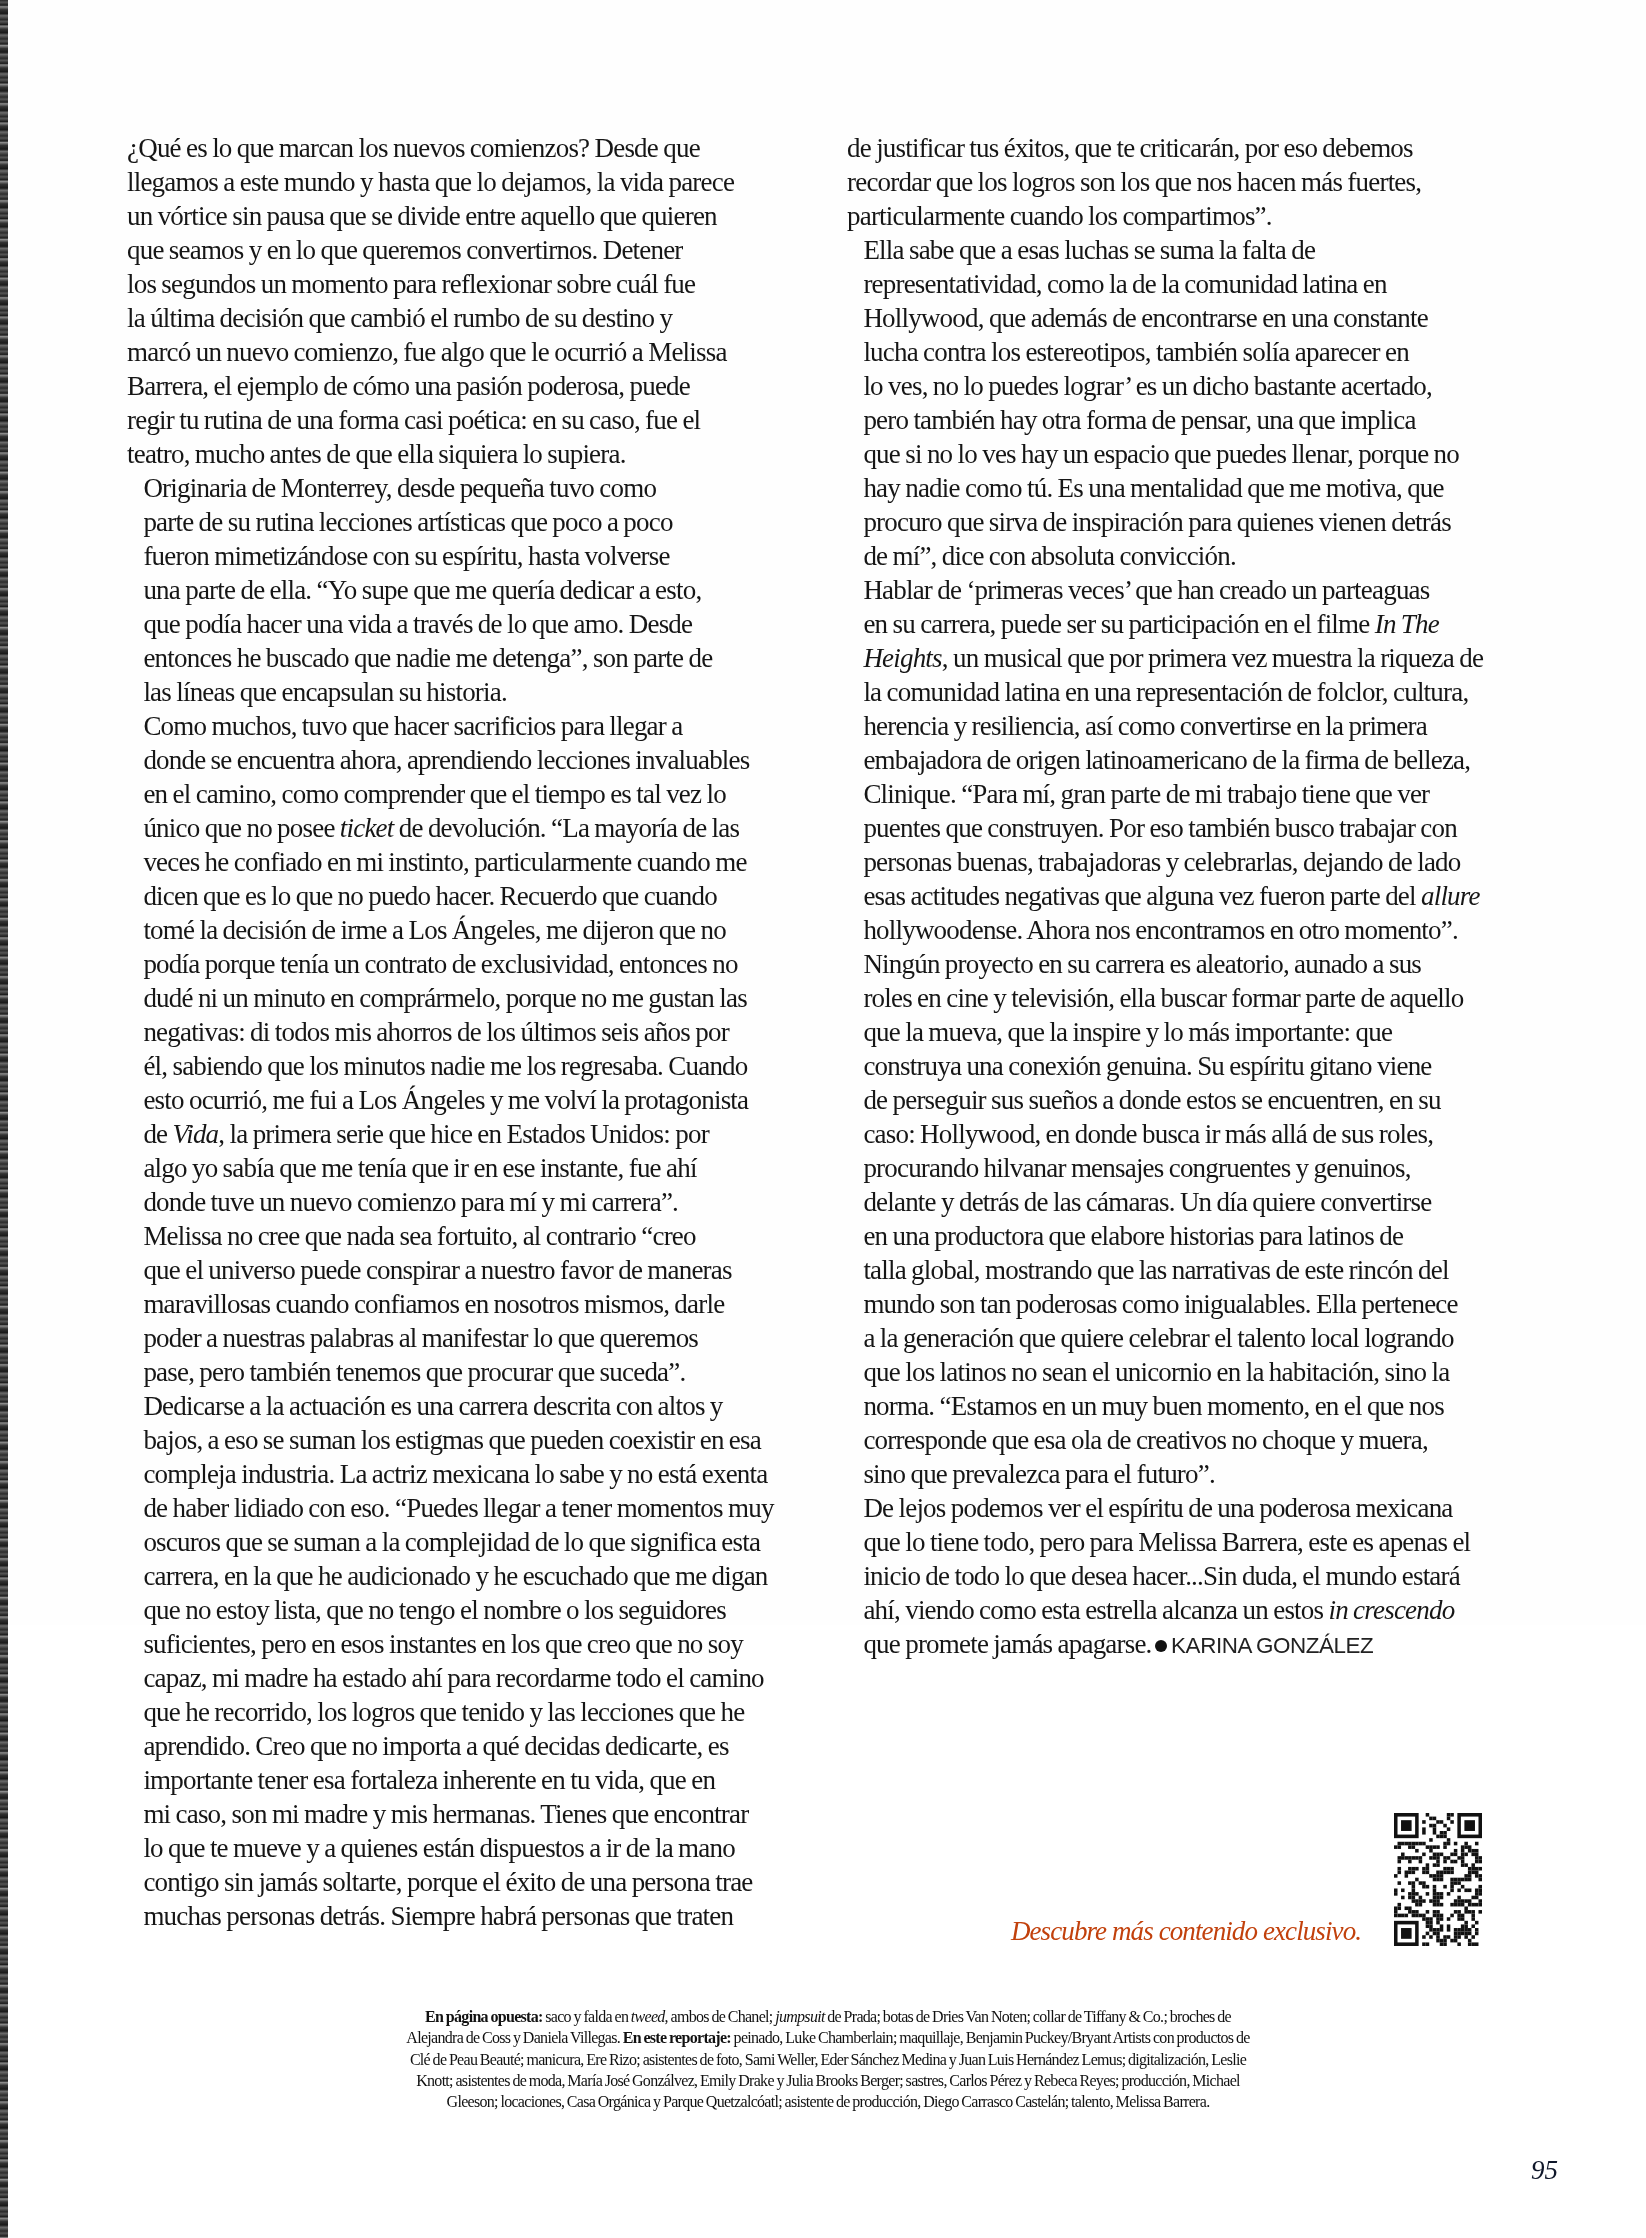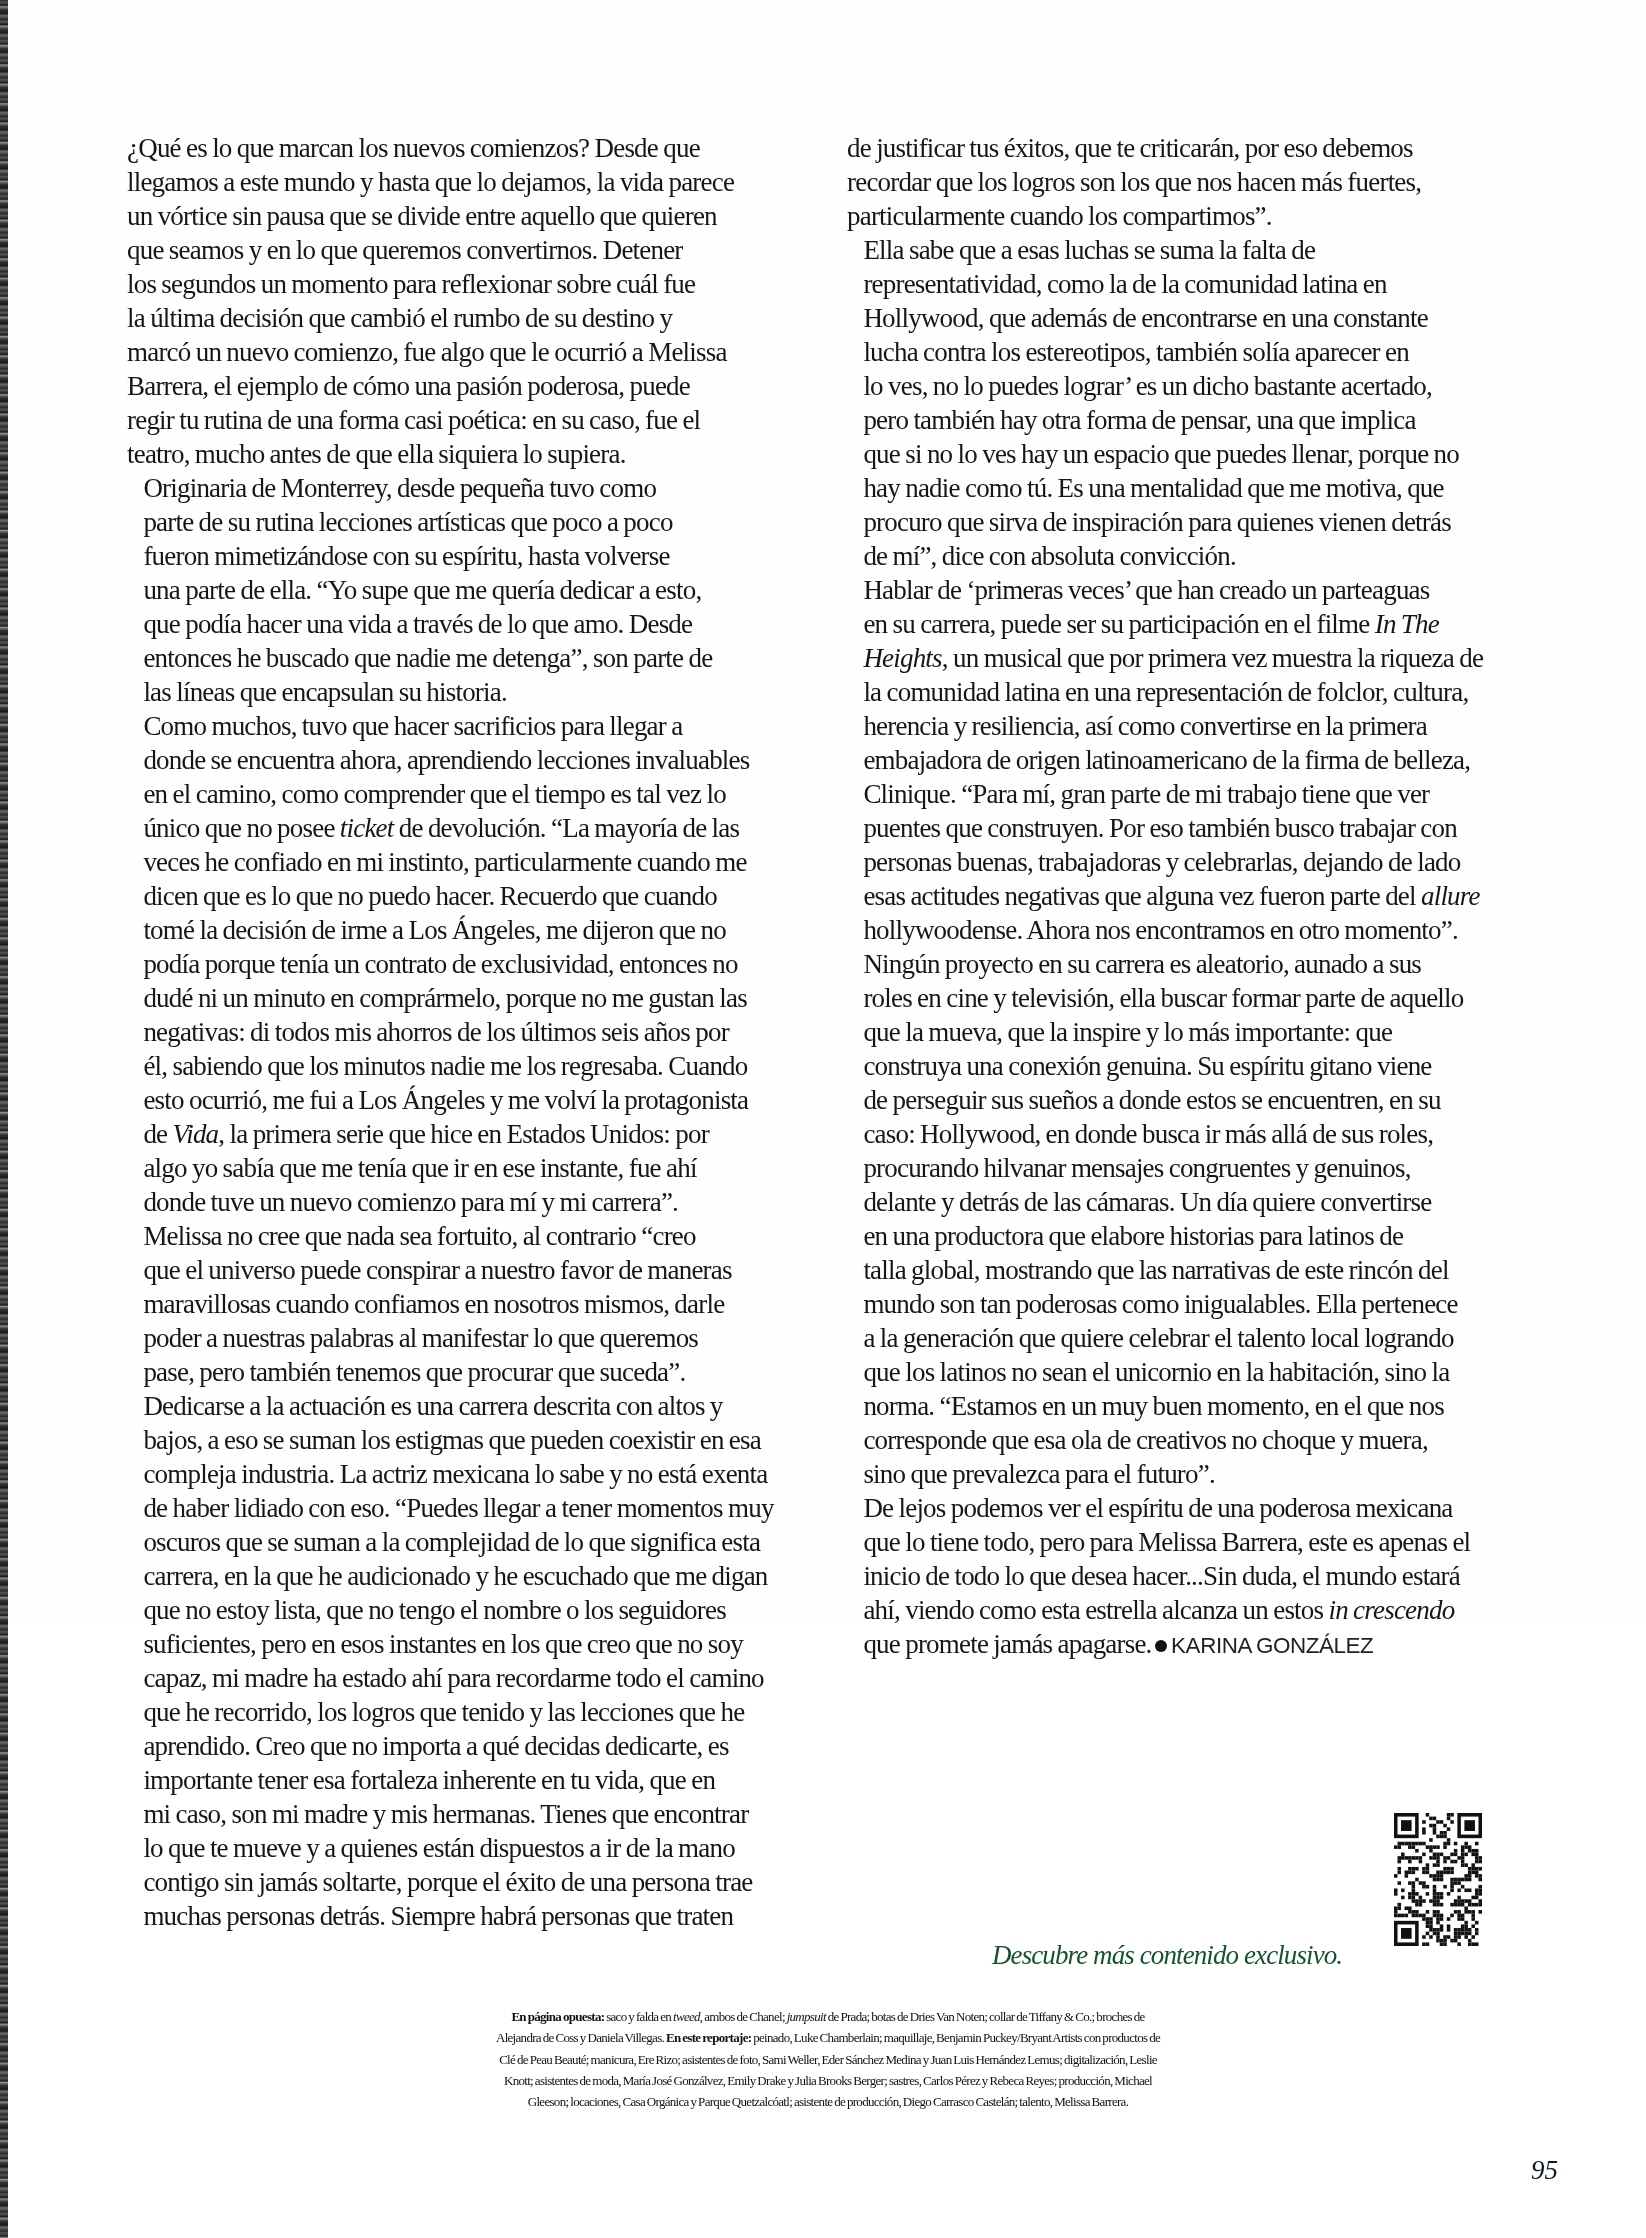--- a/index.html
+++ b/index.html
@@ -18,31 +18,31 @@
   .col.left { left: 127px; width: 672px; }
   .col.right { left: 847px; width: 701px; }
   .col p { margin: 0; text-indent: 0; }
   .col p.indent { text-indent: 16.4px; }
   .line { display: block; white-space: nowrap; }
   em { font-style: italic; }
   .byline { font-family: "Liberation Sans", "DejaVu Sans", sans-serif; font-size: 22.4px; letter-spacing: -0.4px; color: #222; }
   .bullet { display: inline-block; width: 12px; height: 12px; border-radius: 50%; background: #111; margin: 0 4.5px 2.2px 3px; vertical-align: middle; }
 
   .qr-caption {
-    position: absolute; left: 992px; top: 1916px; width: 388px; text-align: left;
+    position: absolute; left: 992px; top: 1916px; width: 388px; text-align: center;
     font-family: "Liberation Serif", "DejaVu Serif", serif; font-style: italic;
-    font-size: 27px; color: #14532d; letter-spacing: -0.9px; margin-top: 24px;
+    font-size: 27px; color: #c2410c; letter-spacing: -0.9px;
   }
   .qr { position: absolute; left: 1394px; top: 1813px; width: 88px; height: 133px; }
   .qr svg { width: 100%; height: 100%; display: block; }
 
   .credits {
     position: absolute; left: 134px; top: 2006px; width: 1388px; text-align: center;
     font-family: "Liberation Serif", "DejaVu Serif", serif;
-    font-size: 13px; line-height: 21.3px; color: #111; letter-spacing: -0.7px; word-spacing: -0.7px;
+    font-size: 16px; line-height: 21.3px; color: #111; letter-spacing: -0.7px; word-spacing: -0.7px;
   }
   .credits .line { text-align: center; }
   .credits .lead { font-weight: 600; }
   .page-number {
     position: absolute; left: 1531px; top: 2155px;
     font-family: "Liberation Serif", "DejaVu Serif", serif; font-style: italic;
     font-size: 27px; color: #0f172a;
   }
 </style>
 </head>

